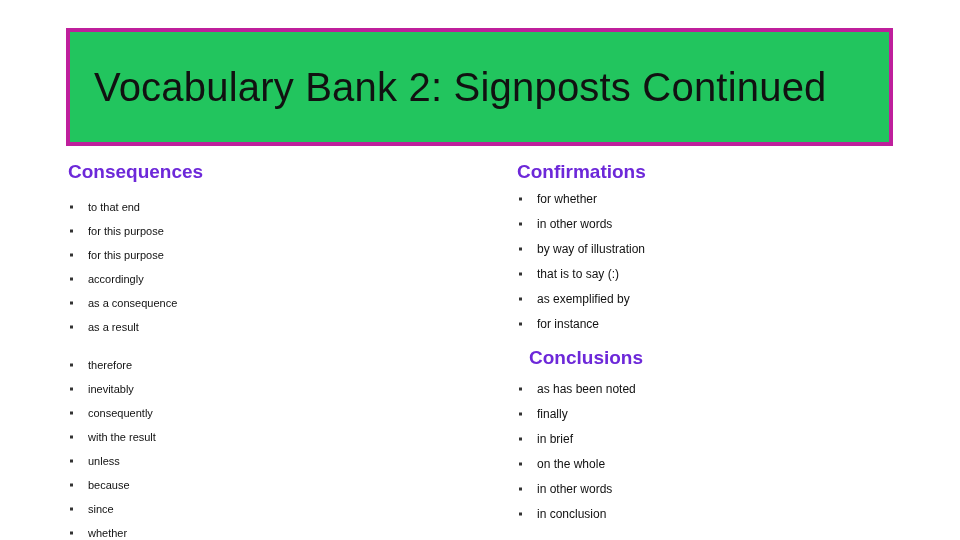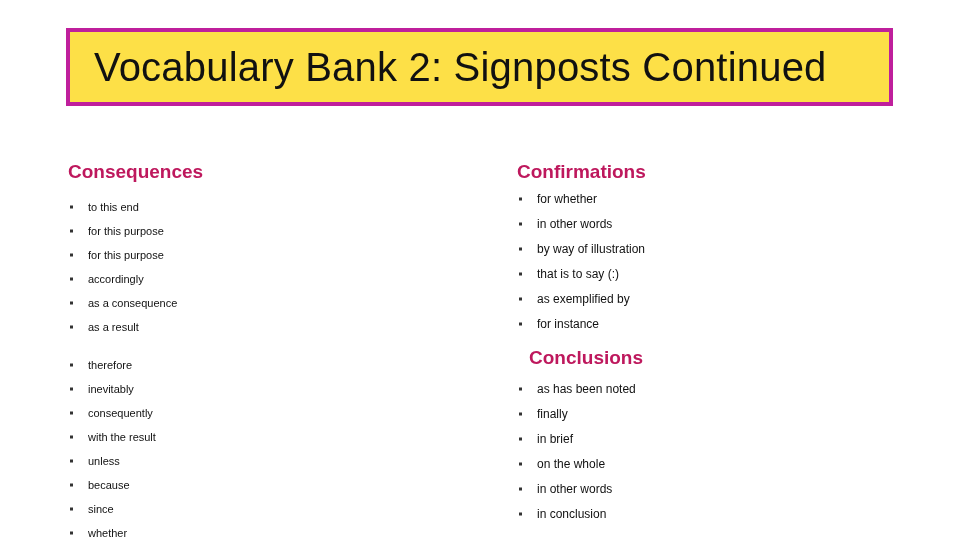--- a/index.html
+++ b/index.html
@@ -21,24 +21,24 @@
     height: 540px;
     background: #ffffff;
   }
 
   
   #title-box {
     position: absolute;
     left: 66px;
     top: 28px;
     width: 827px;
-    height: 78px;
+    height: 118px;
     box-sizing: border-box;
     border: 4px solid #bf1f9c;
-    background: #fde047;
+    background: #22c55e;
   }
   #title-text {
     position: absolute;
     left: 24px;
     top: 50%;
     transform: translateY(-50%);
     font-size: 40px;
     font-weight: 400;
     color: #111111;
     letter-spacing: 0.2px;
@@ -50,21 +50,21 @@
   .column {
     position: absolute;
     top: 160px;
   }
   #col-left  { left: 68px;  width: 400px; }
   #col-right { left: 517px; width: 400px; }
 
   .section-heading {
     font-size: 19px;
     font-weight: 700;
-    color: #be185d;
+    color: #6d28d9;
     margin: 0;
     padding: 0;
     line-height: 1.25;
     white-space: nowrap;
   }
   #heading-consequences  { margin-bottom: 11px; }
   #heading-confirmations { margin-bottom: 3px; }
   #heading-conclusions   { margin-top: 9px; margin-bottom: 7px; margin-left: 12px; }
 
   .bullet-list {
@@ -117,21 +117,21 @@
     <div id="title-text">Vocabulary Bank 2: Signposts Continued</div>
   </div>
 
   <div class="column" id="col-left">
 
     <div class="section-heading" id="heading-consequences">Consequences</div>
 
     <ul class="bullet-list" id="list-consequences-a">
       <li class="bullet-item">
         <span class="bullet-marker"></span>
-        <span class="bullet-text">to this end</span>
+        <span class="bullet-text">to that end</span>
       </li>
       <li class="bullet-item">
         <span class="bullet-marker"></span>
         <span class="bullet-text">for this purpose</span>
       </li>
       <li class="bullet-item">
         <span class="bullet-marker"></span>
         <span class="bullet-text">for this purpose</span>
       </li>
       <li class="bullet-item">

